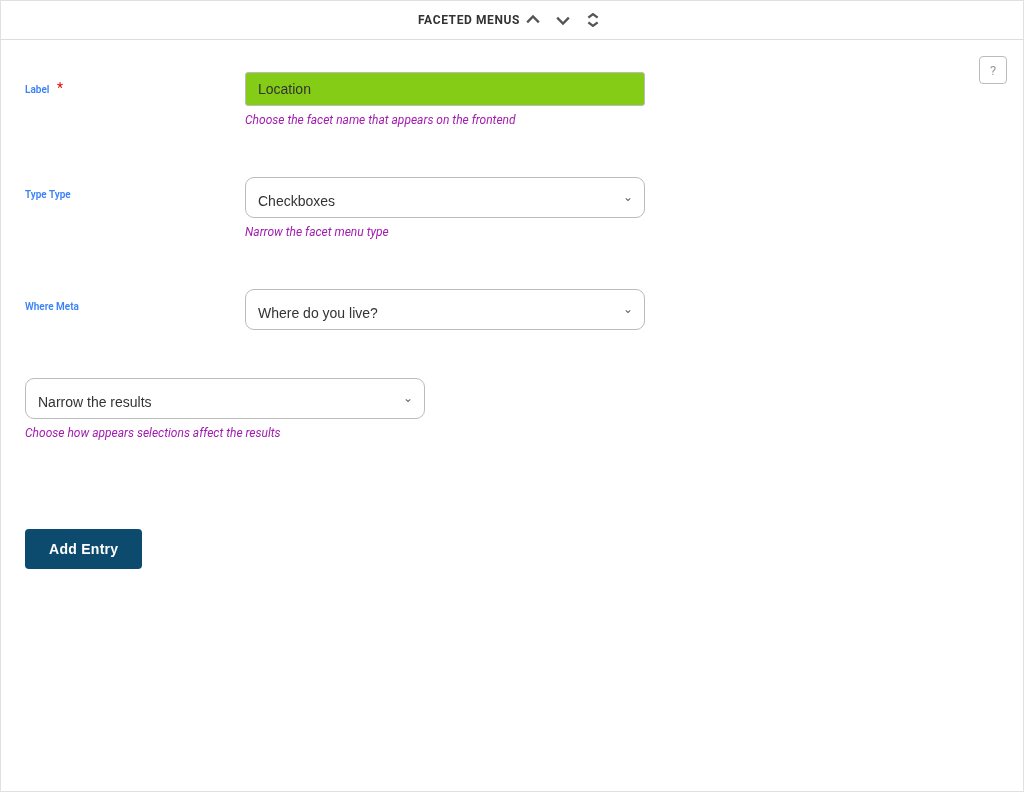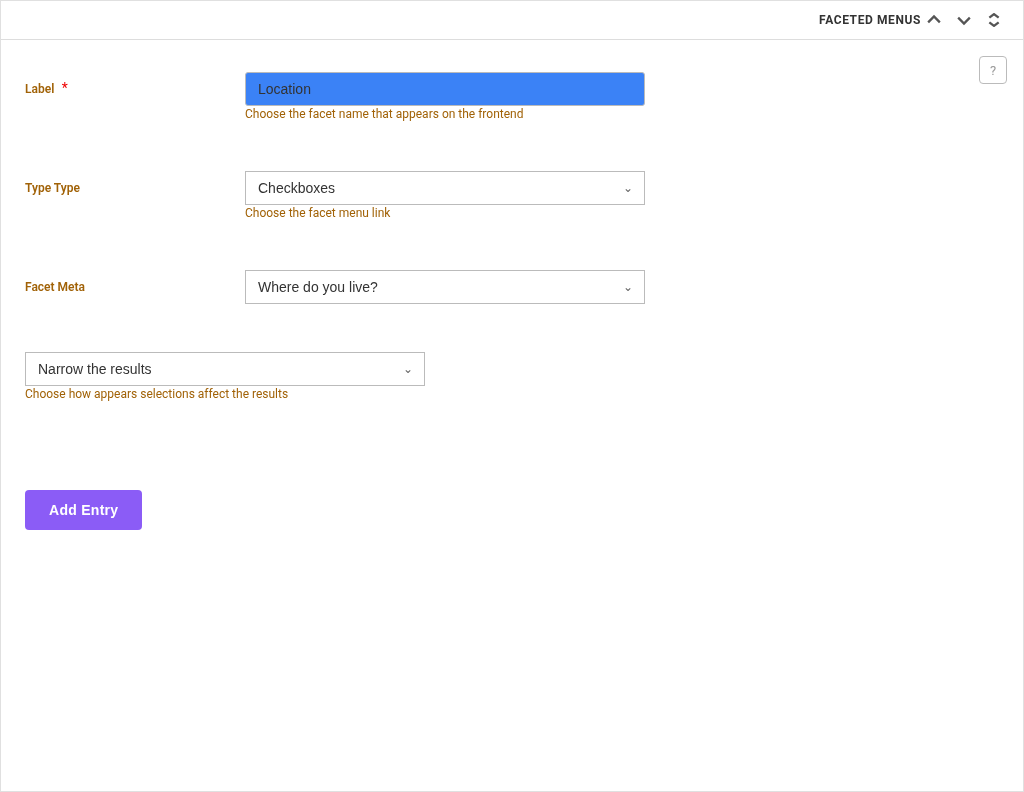--- a/index.html
+++ b/index.html
@@ -18,21 +18,21 @@
     .page-wrapper {
       width: 1024px;
       min-height: 792px;
       background: #fff;
       border: 1px solid #e0e0e0;
     }
 
     .header {
       display: flex;
       align-items: center;
-      justify-content: flex-end;
+      justify-content: center;
       padding: 10px 16px;
       border-bottom: 1px solid #ddd;
       background: #fff;
     }
 
     .header-title {
       font-size: 12px;
       font-weight: 700;
       letter-spacing: 0.05em;
       color: #333;
@@ -93,83 +93,85 @@
       padding-top: 16px;
     }
 
     .form-label-col {
       width: 220px;
       flex-shrink: 0;
       padding-top: 8px;
     }
 
     .form-label {
-      font-size: 12px;
+      font-size: 10px;
       font-weight: 600;
-      color: #a16207;
+      color: #3b82f6;
     }
 
     .required-star {
       color: #e00;
       margin-left: 4px;
     }
 
     .form-control-col {
       flex: 1;
       max-width: 400px;
     }
 
     .form-input {
       width: 100%;
       border: 1px solid #bbb;
       border-radius: 3px;
       padding: 8px 12px;
       font-size: 14px;
       color: #333;
       outline: none;
-      background: #3b82f6;
+      background: #84cc16;
     }
 
     .form-hint {
+      margin-top: 6px;
       font-size: 12px;
-      color: #a16207;
+      color: #a21caf;
       line-height: 1.4;
+      font-style: italic;
     }
 
     .form-select-wrap {
       position: relative;
       width: 100%;
     }
 
     .form-select {
       width: 100%;
       border: 1px solid #bbb;
-      border-radius: 0;
-      padding: 8px 36px 8px 12px;
+      border-radius: 9px;
+      padding: 15px 36px 8px 12px;
       font-size: 14px;
       color: #333;
       background: #fff;
       appearance: none;
       -webkit-appearance: none;
       cursor: pointer;
       outline: none;
     }
 
     .select-arrow {
       position: absolute;
       right: 12px;
       top: 50%;
       transform: translateY(-50%);
       pointer-events: none;
       color: #666;
       font-size: 12px;
     }
 
     .add-entry-btn {
-      background: #8b5cf6;
+      background: #0c4a6e;
       color: #fff;
       border: none;
       border-radius: 4px;
       padding: 12px 24px;
       font-size: 14px;
       font-weight: 600;
       cursor: pointer;
       letter-spacing: 0.02em;
     }
   </style>
@@ -227,27 +229,27 @@
         <div class="form-select-wrap">
           <select class="form-select">
             <option>Checkboxes</option>
             <option>Radio</option>
             <option>Dropdown</option>
             <option>Range Slider</option>
             <option>Search</option>
           </select>
           <span class="select-arrow">⌄</span>
         </div>
-        <div class="form-hint">Choose the facet menu link</div>
+        <div class="form-hint">Narrow the facet menu type</div>
       </div>
     </div>
 
     <div class="form-row">
       <div class="form-label-col">
-        <span class="form-label">Facet Meta</span>
+        <span class="form-label">Where Meta</span>
       </div>
       <div class="form-control-col">
         <div class="form-select-wrap">
           <select class="form-select">
             <option>Where do you live?</option>
             <option>City</option>
             <option>State</option>
             <option>Country</option>
             <option>Region</option>
           </select>

